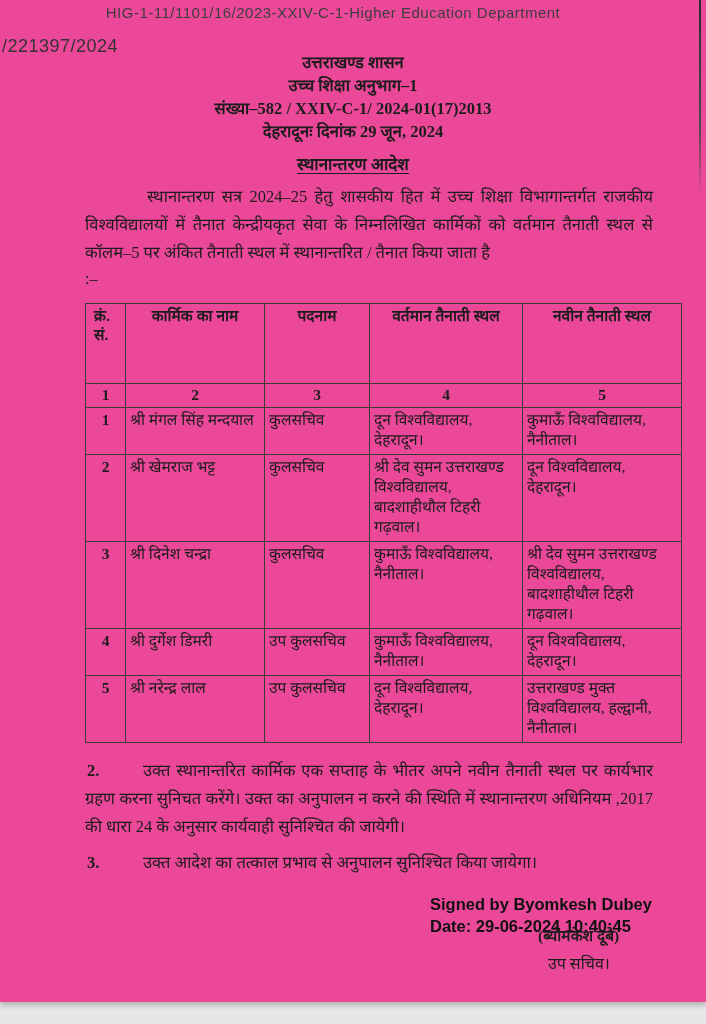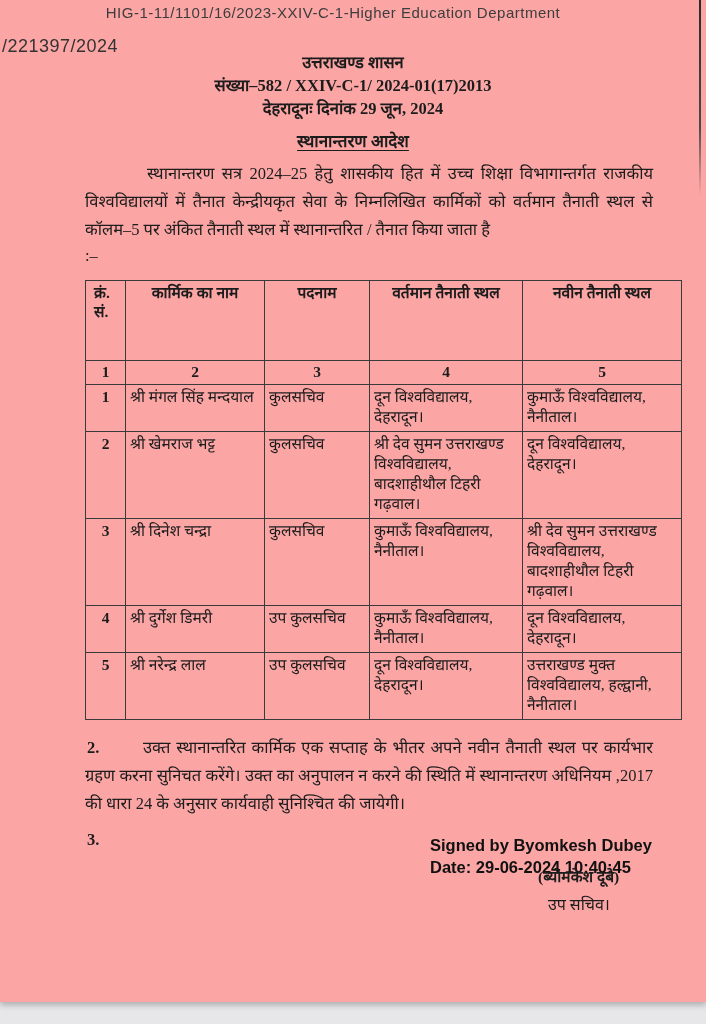--- a/index.html
+++ b/index.html
@@ -6,21 +6,21 @@
   html, body {
     width: 706px; height: 1024px;
     background: #e7e7e9;
     font-family: "Liberation Serif", "DejaVu Serif", serif;
     color: #1c1c1c;
     overflow: hidden;
   }
   .page {
     position: relative;
     width: 706px; height: 1002px;
-    background: #fca5a5;
+    background: #ec4899;
     box-shadow: 0 3px 6px rgba(0,0,0,0.25);
     padding: 4px 0 0 0;
   }
   .scan-line {
     position: absolute; top: 0; right: 5px;
     width: 2px; height: 195px;
     background: linear-gradient(to bottom, #2a2a2a 0%, #4a4a4a 65%, rgba(80,80,80,0) 100%);
   }
   .ref-header {
     text-align: center;
@@ -104,20 +104,21 @@
 <body>
 
 <div class="page">
   <div class="scan-line"></div>
 
   <div class="ref-header">HIG-1-11/1101/16/2023-XXIV-C-1-Higher Education Department</div>
   <div class="corner-number">/221397/2024</div>
 
   <div class="head-block">
     <div>उत्तराखण्ड शासन</div>
+    <div>उच्च शिक्षा अनुभाग–1</div>
     <div>संख्या–582 / XXIV-C-1/ 2024-01(17)2013</div>
     <div>देहरादूनः  दिनांक 29 जून, 2024</div>
   </div>
 
   <div class="order-title">स्थानान्तरण आदेश</div>
 
   <div class="content">
     <p class="para para1">स्थानान्तरण सत्र 2024–25 हेतु शासकीय हित में उच्च शिक्षा विभागान्तर्गत राजकीय विश्वविद्यालयों में तैनात केन्द्रीयकृत सेवा के निम्नलिखित कार्मिकों को वर्तमान तैनाती स्थल से कॉलम–5 पर अंकित तैनाती स्थल में स्थानान्तरित / तैनात किया जाता है</p>
     <div class="para-tail">:–</div>
 
@@ -182,20 +183,21 @@
       </tbody>
     </table>
 
     <p class="para para-numbered para2">
       <span class="pnum">2.</span>
       <span>उक्त स्थानान्तरित कार्मिक एक सप्ताह के भीतर अपने नवीन तैनाती स्थल पर कार्यभार ग्रहण करना सुनिचत करेंगे। उक्त का अनुपालन न करने की स्थिति में स्थानान्तरण अधिनियम ,2017 की धारा 24 के अनुसार कार्यवाही सुनिश्चित की जायेगी।</span>
     </p>
 
     <p class="para para-numbered para3">
       <span class="pnum">3.</span>
+      <span>उक्त आदेश का तत्काल प्रभाव से अनुपालन सुनिश्चित किया जायेगा।</span>
     </p>
 
     <div class="signature">
       <div class="sig-stamp">
         <div>Signed by Byomkesh Dubey</div>
         <div>Date: 29-06-2024 10:40:45</div>
       </div>
       <div class="sig-name">(ब्योमकेश दूबे)</div>
       <div class="sig-desig">उप सचिव।</div>
     </div>

